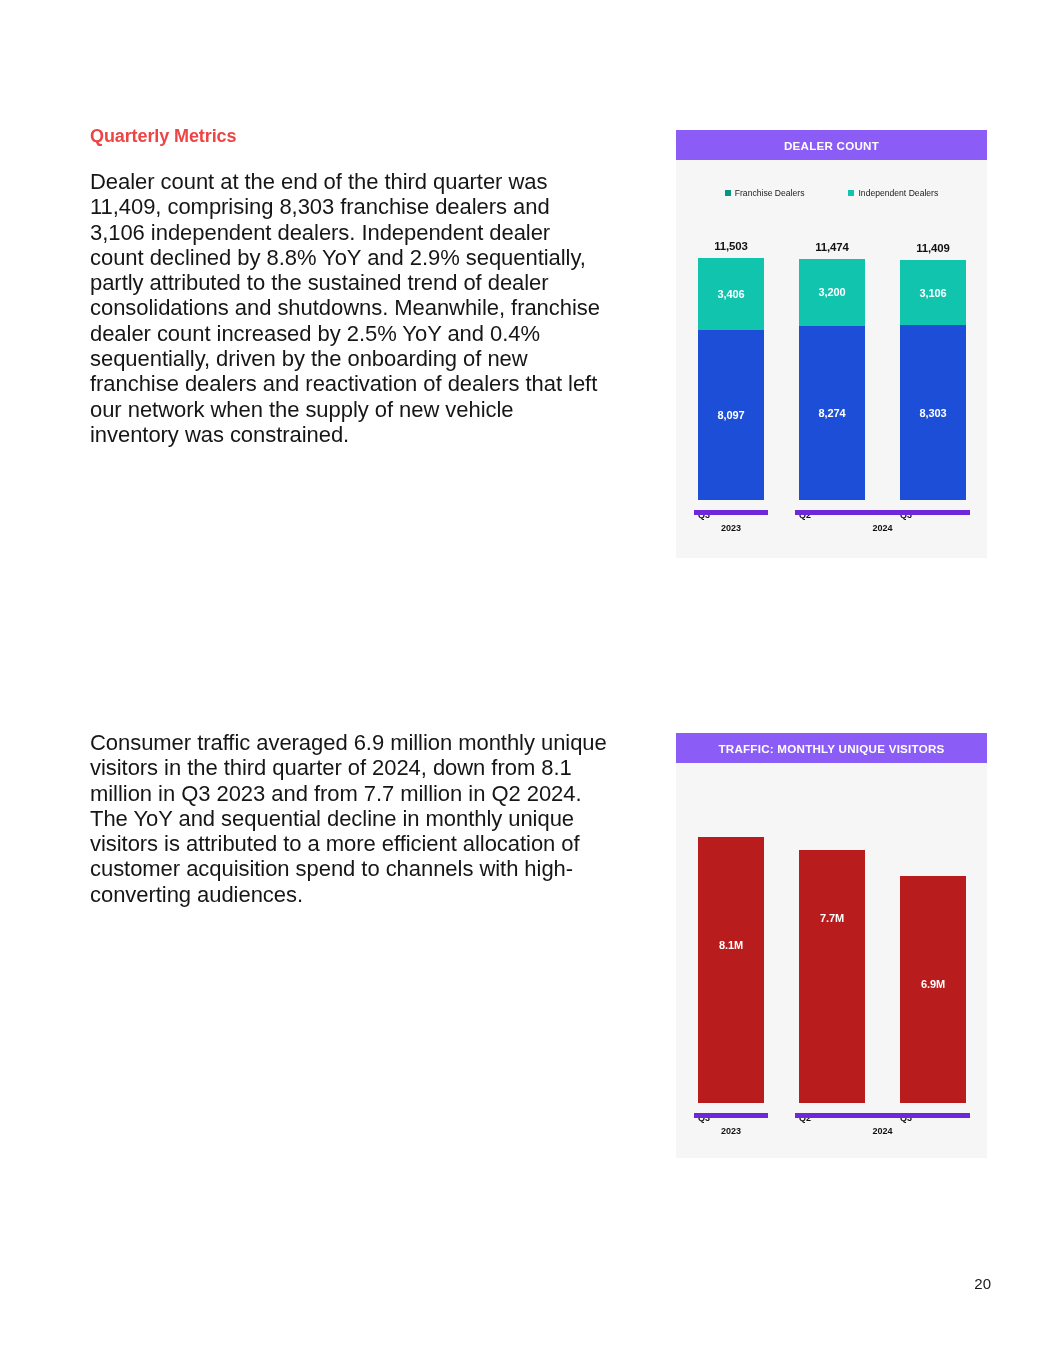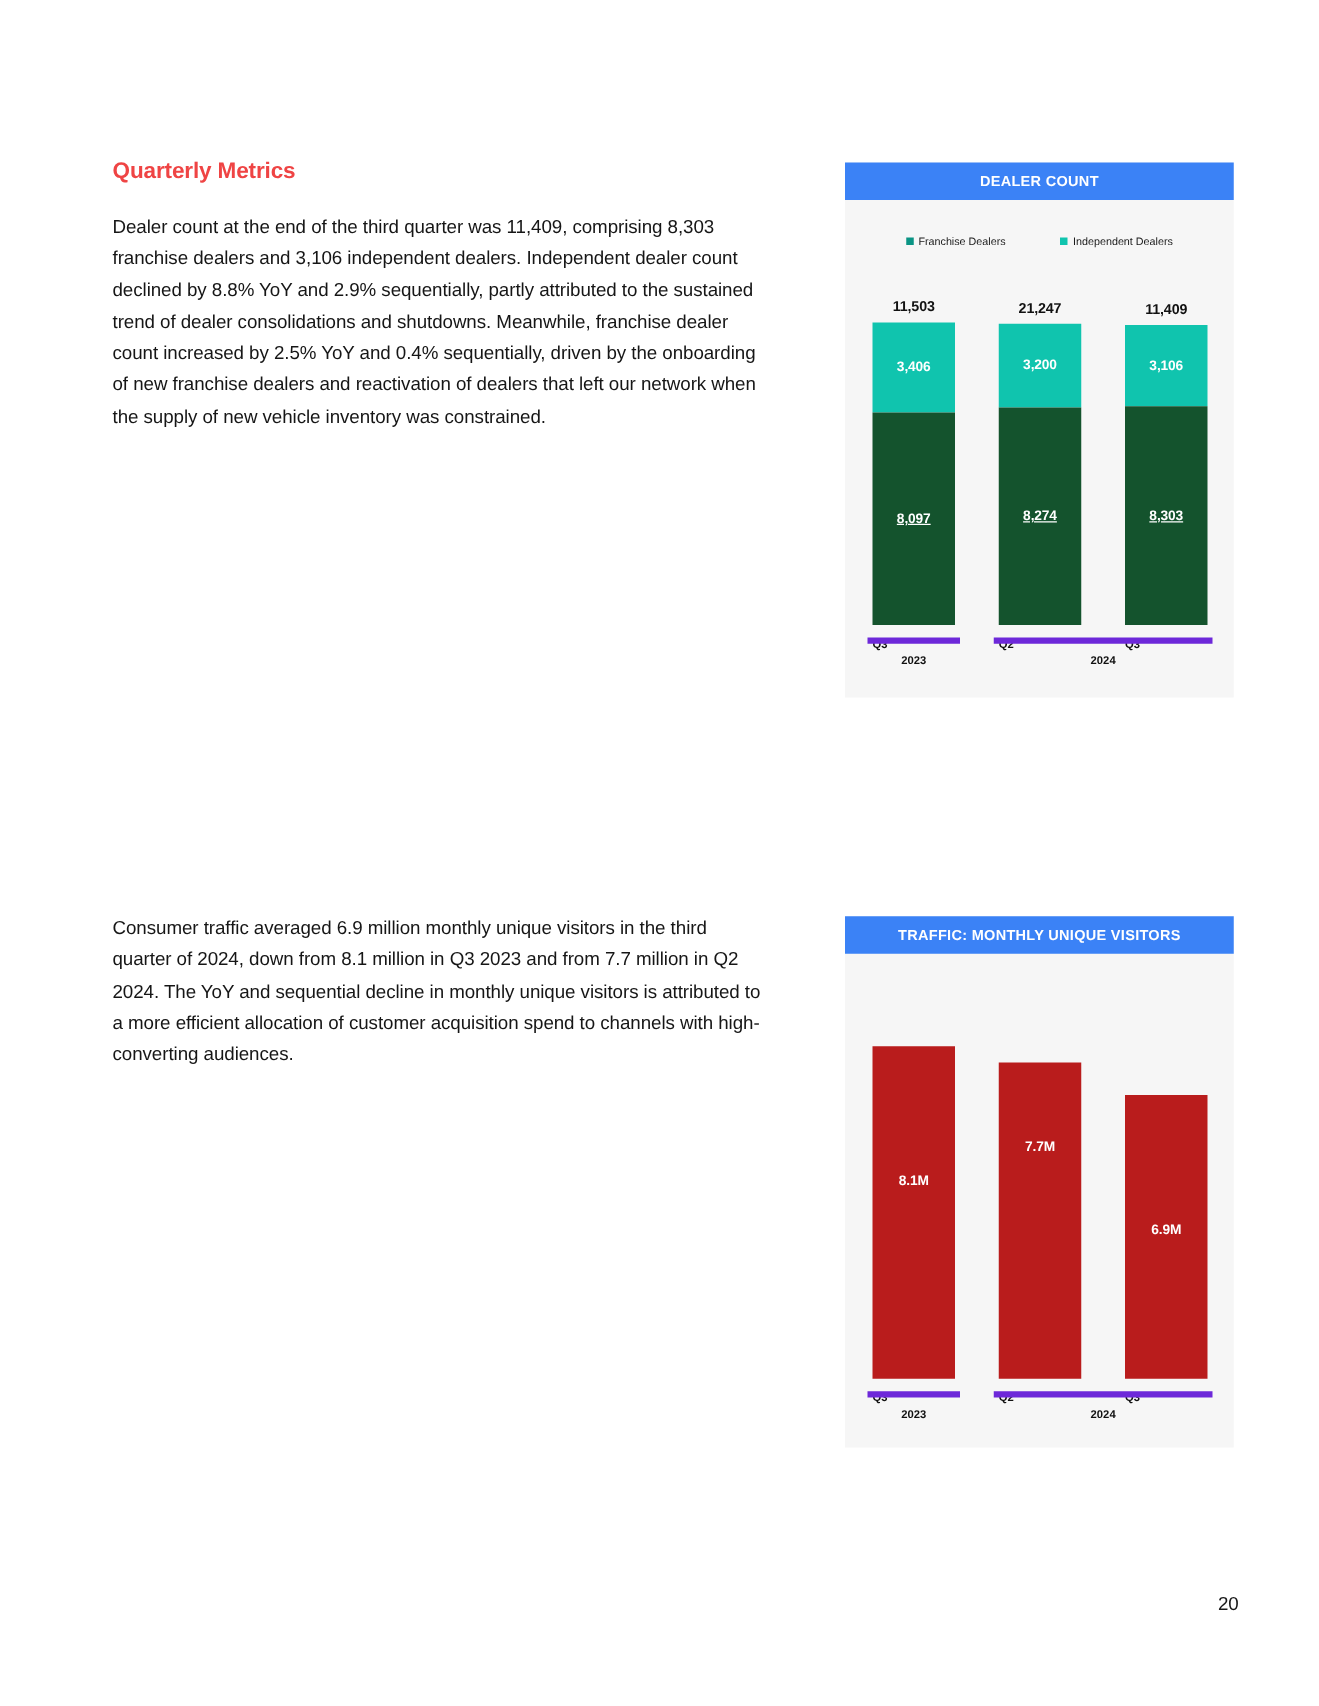--- a/index.html
+++ b/index.html
@@ -24,21 +24,21 @@
     width: 515px;
   }
   .section-heading {
     font-size: 18px;
     font-weight: bold;
     letter-spacing: -0.1px;
     color: #ef4444;
     margin: 0 0 22px 0;
   }
   .body-par {
-    font-size: 15px;
+    font-size: 22px;
     line-height: 25.3px;
     color: #161616;
     margin: 0;
     letter-spacing: -0.05px;
   }
 
   .text-col-2 {
     position: absolute;
     left: 90px;
     top: 730px;
@@ -58,21 +58,21 @@
     height: 428px;
   }
   #chart-traffic {
     left: 676px;
     top: 733px;
     width: 311px;
     height: 425px;
   }
   .chart-header {
     height: 30px;
-    background: #3b82f6;
+    background: #8b5cf6;
     color: #ffffff;
     display: flex;
     align-items: center;
     justify-content: center;
     font-size: 11.6px;
     font-weight: bold;
     letter-spacing: 0.25px;
   }
   .chart-body {
     position: relative;
@@ -125,21 +125,21 @@
   .seg {
     display: flex;
     align-items: center;
     justify-content: center;
     color: #ffffff;
     font-size: 11px;
     font-weight: bold;
     letter-spacing: -0.1px;
   }
   .seg-top { background: #10c4ae; }
-  .seg-bottom { background: #14532d; text-decoration: underline; }
+  .seg-bottom { background: #1d4ed8; }
   .seg-solid { background: #b91c1c; }
   .bar-qlabel {
     position: absolute;
     bottom: 28px;
     font-size: 9px;
     font-weight: bold;
     color: #111111;
     width: 66px;
   }
 
@@ -203,21 +203,21 @@
       <div class="bar-group" style="left:22px;">
         <div class="bar-total">11,503</div>
         <div class="bar-stack" style="height:242px;">
           <div class="seg seg-top" style="height:71.7px;">3,406</div>
           <div class="seg seg-bottom" style="height:170.3px;">8,097</div>
         </div>
       </div>
       <div class="bar-qlabel" style="left:22px;">Q3</div>
 
       <div class="bar-group" style="left:123px;">
-        <div class="bar-total">21,247</div>
+        <div class="bar-total">11,474</div>
         <div class="bar-stack" style="height:241.4px;">
           <div class="seg seg-top" style="height:67.3px;">3,200</div>
           <div class="seg seg-bottom" style="height:174.1px;">8,274</div>
         </div>
       </div>
       <div class="bar-qlabel" style="left:123px;">Q2</div>
 
       <div class="bar-group" style="left:224px;">
         <div class="bar-total">11,409</div>
         <div class="bar-stack" style="height:240px;">

